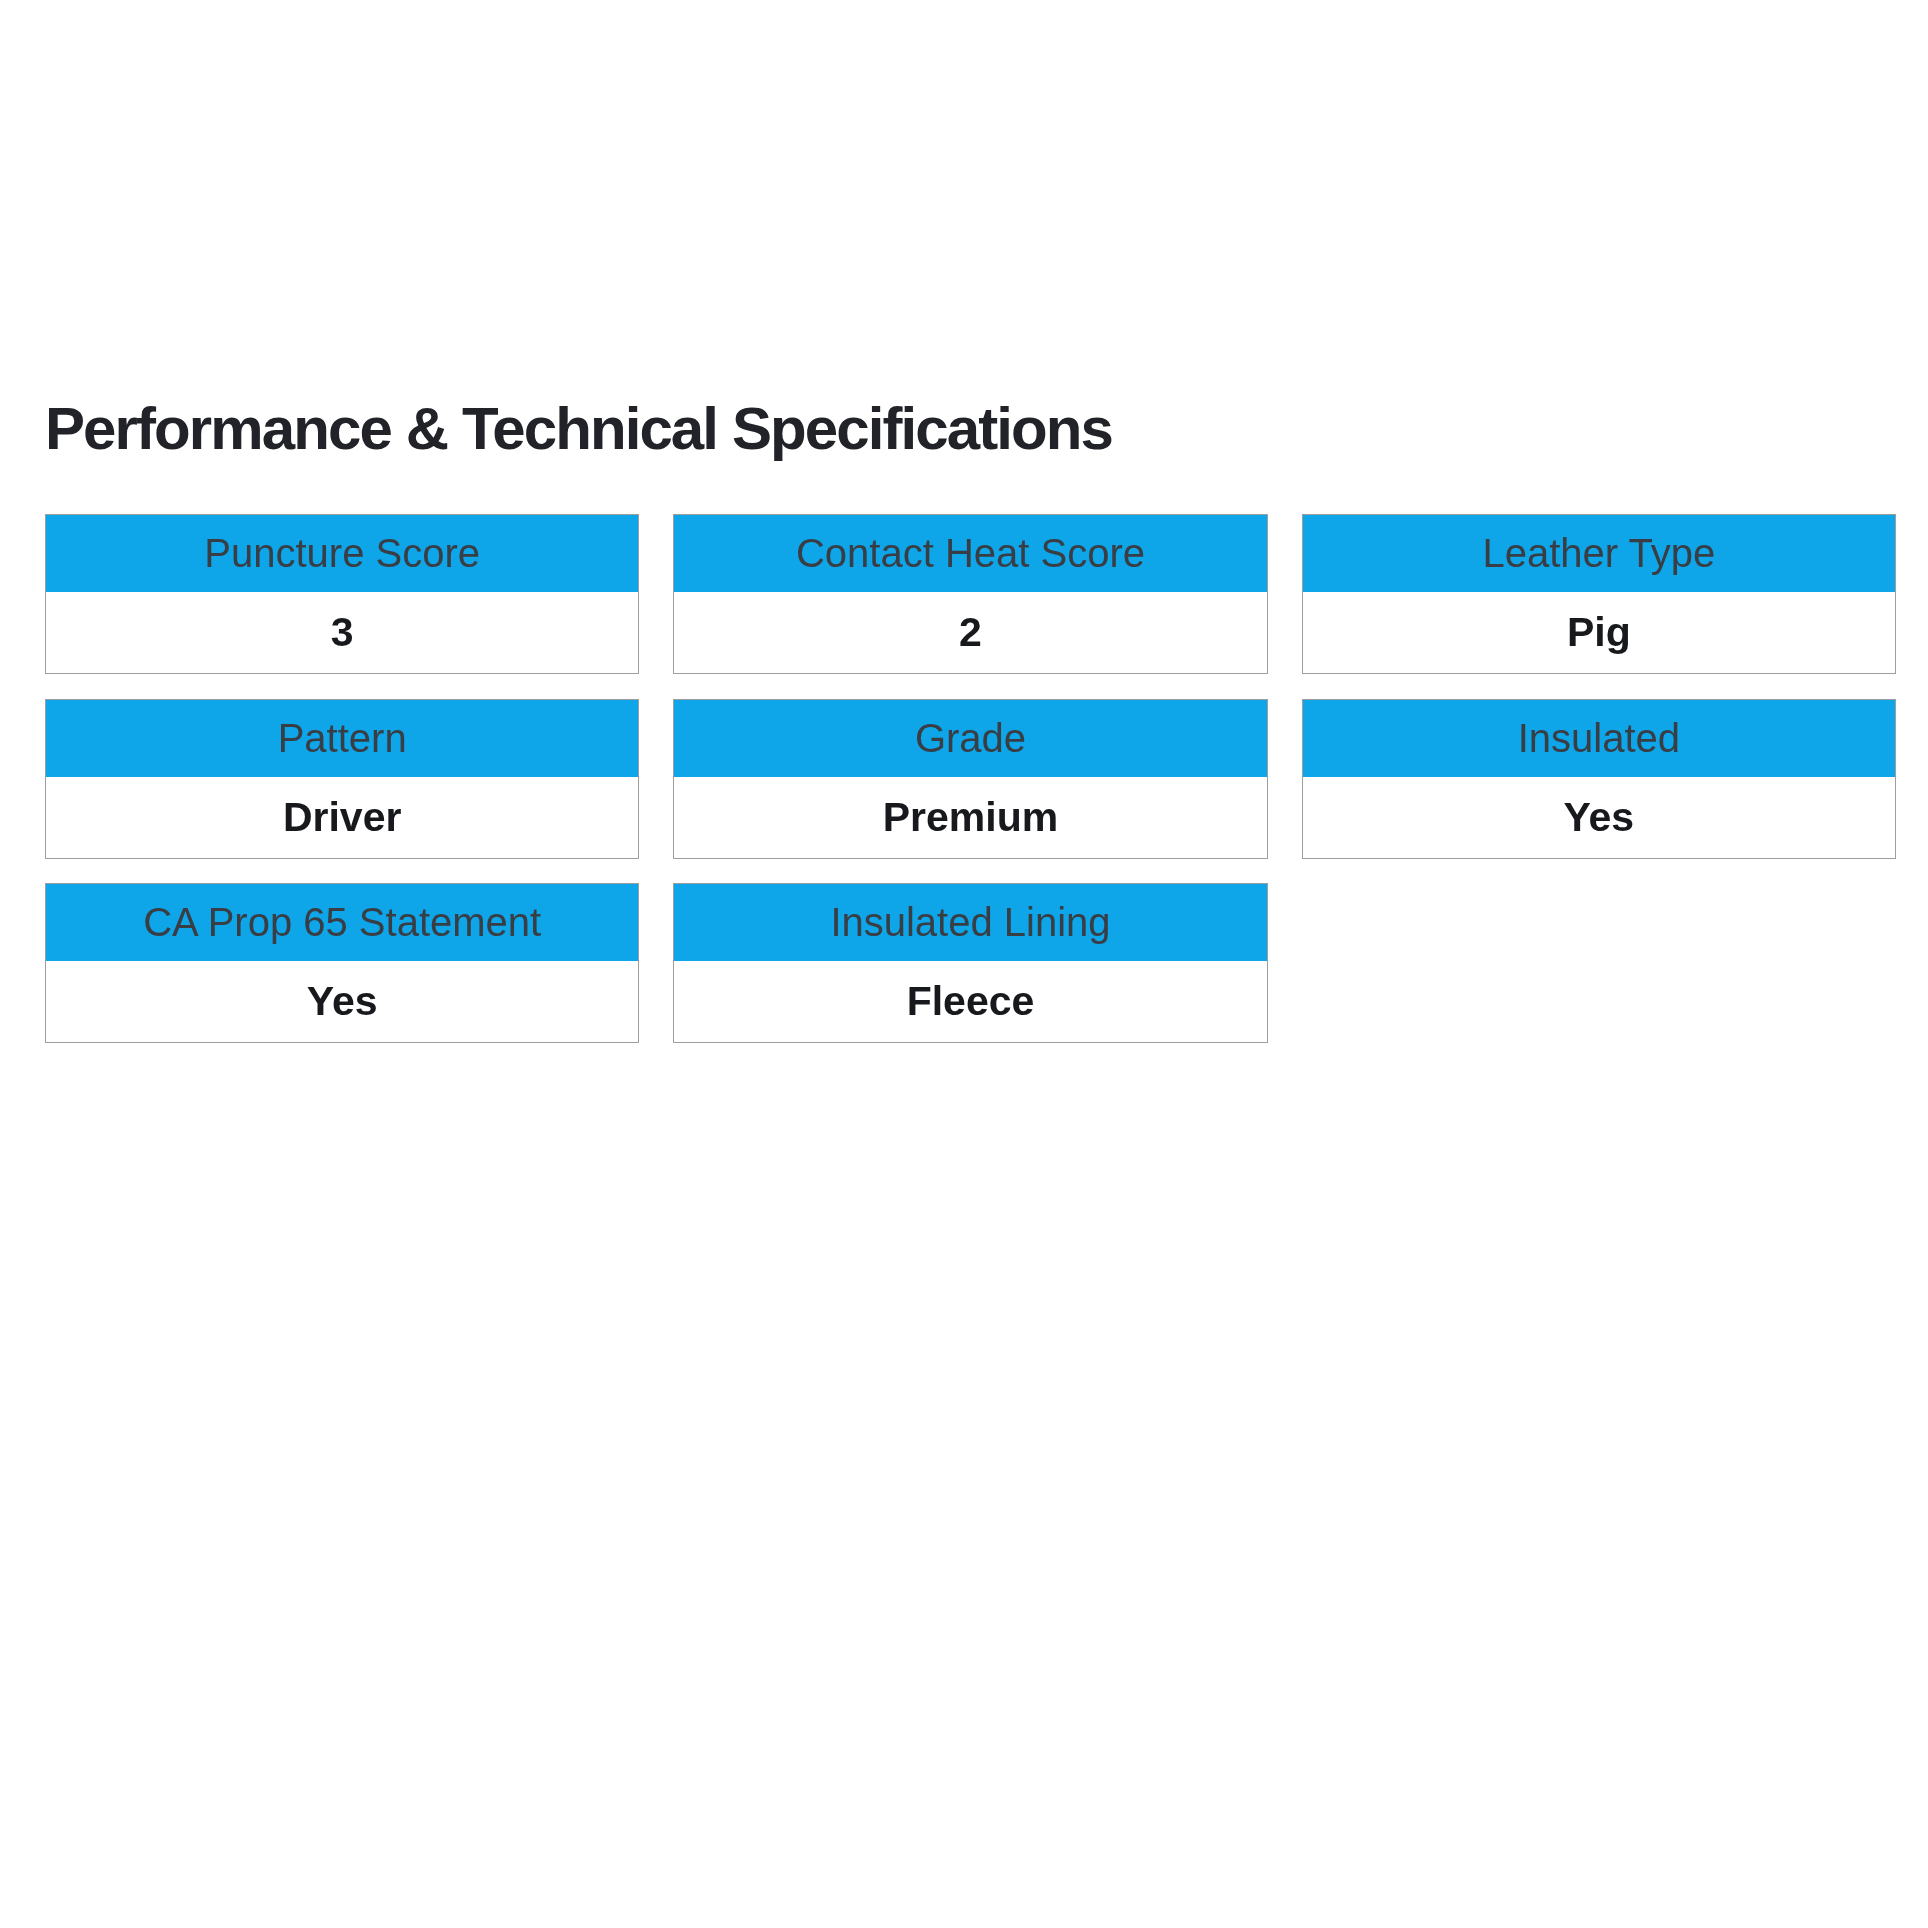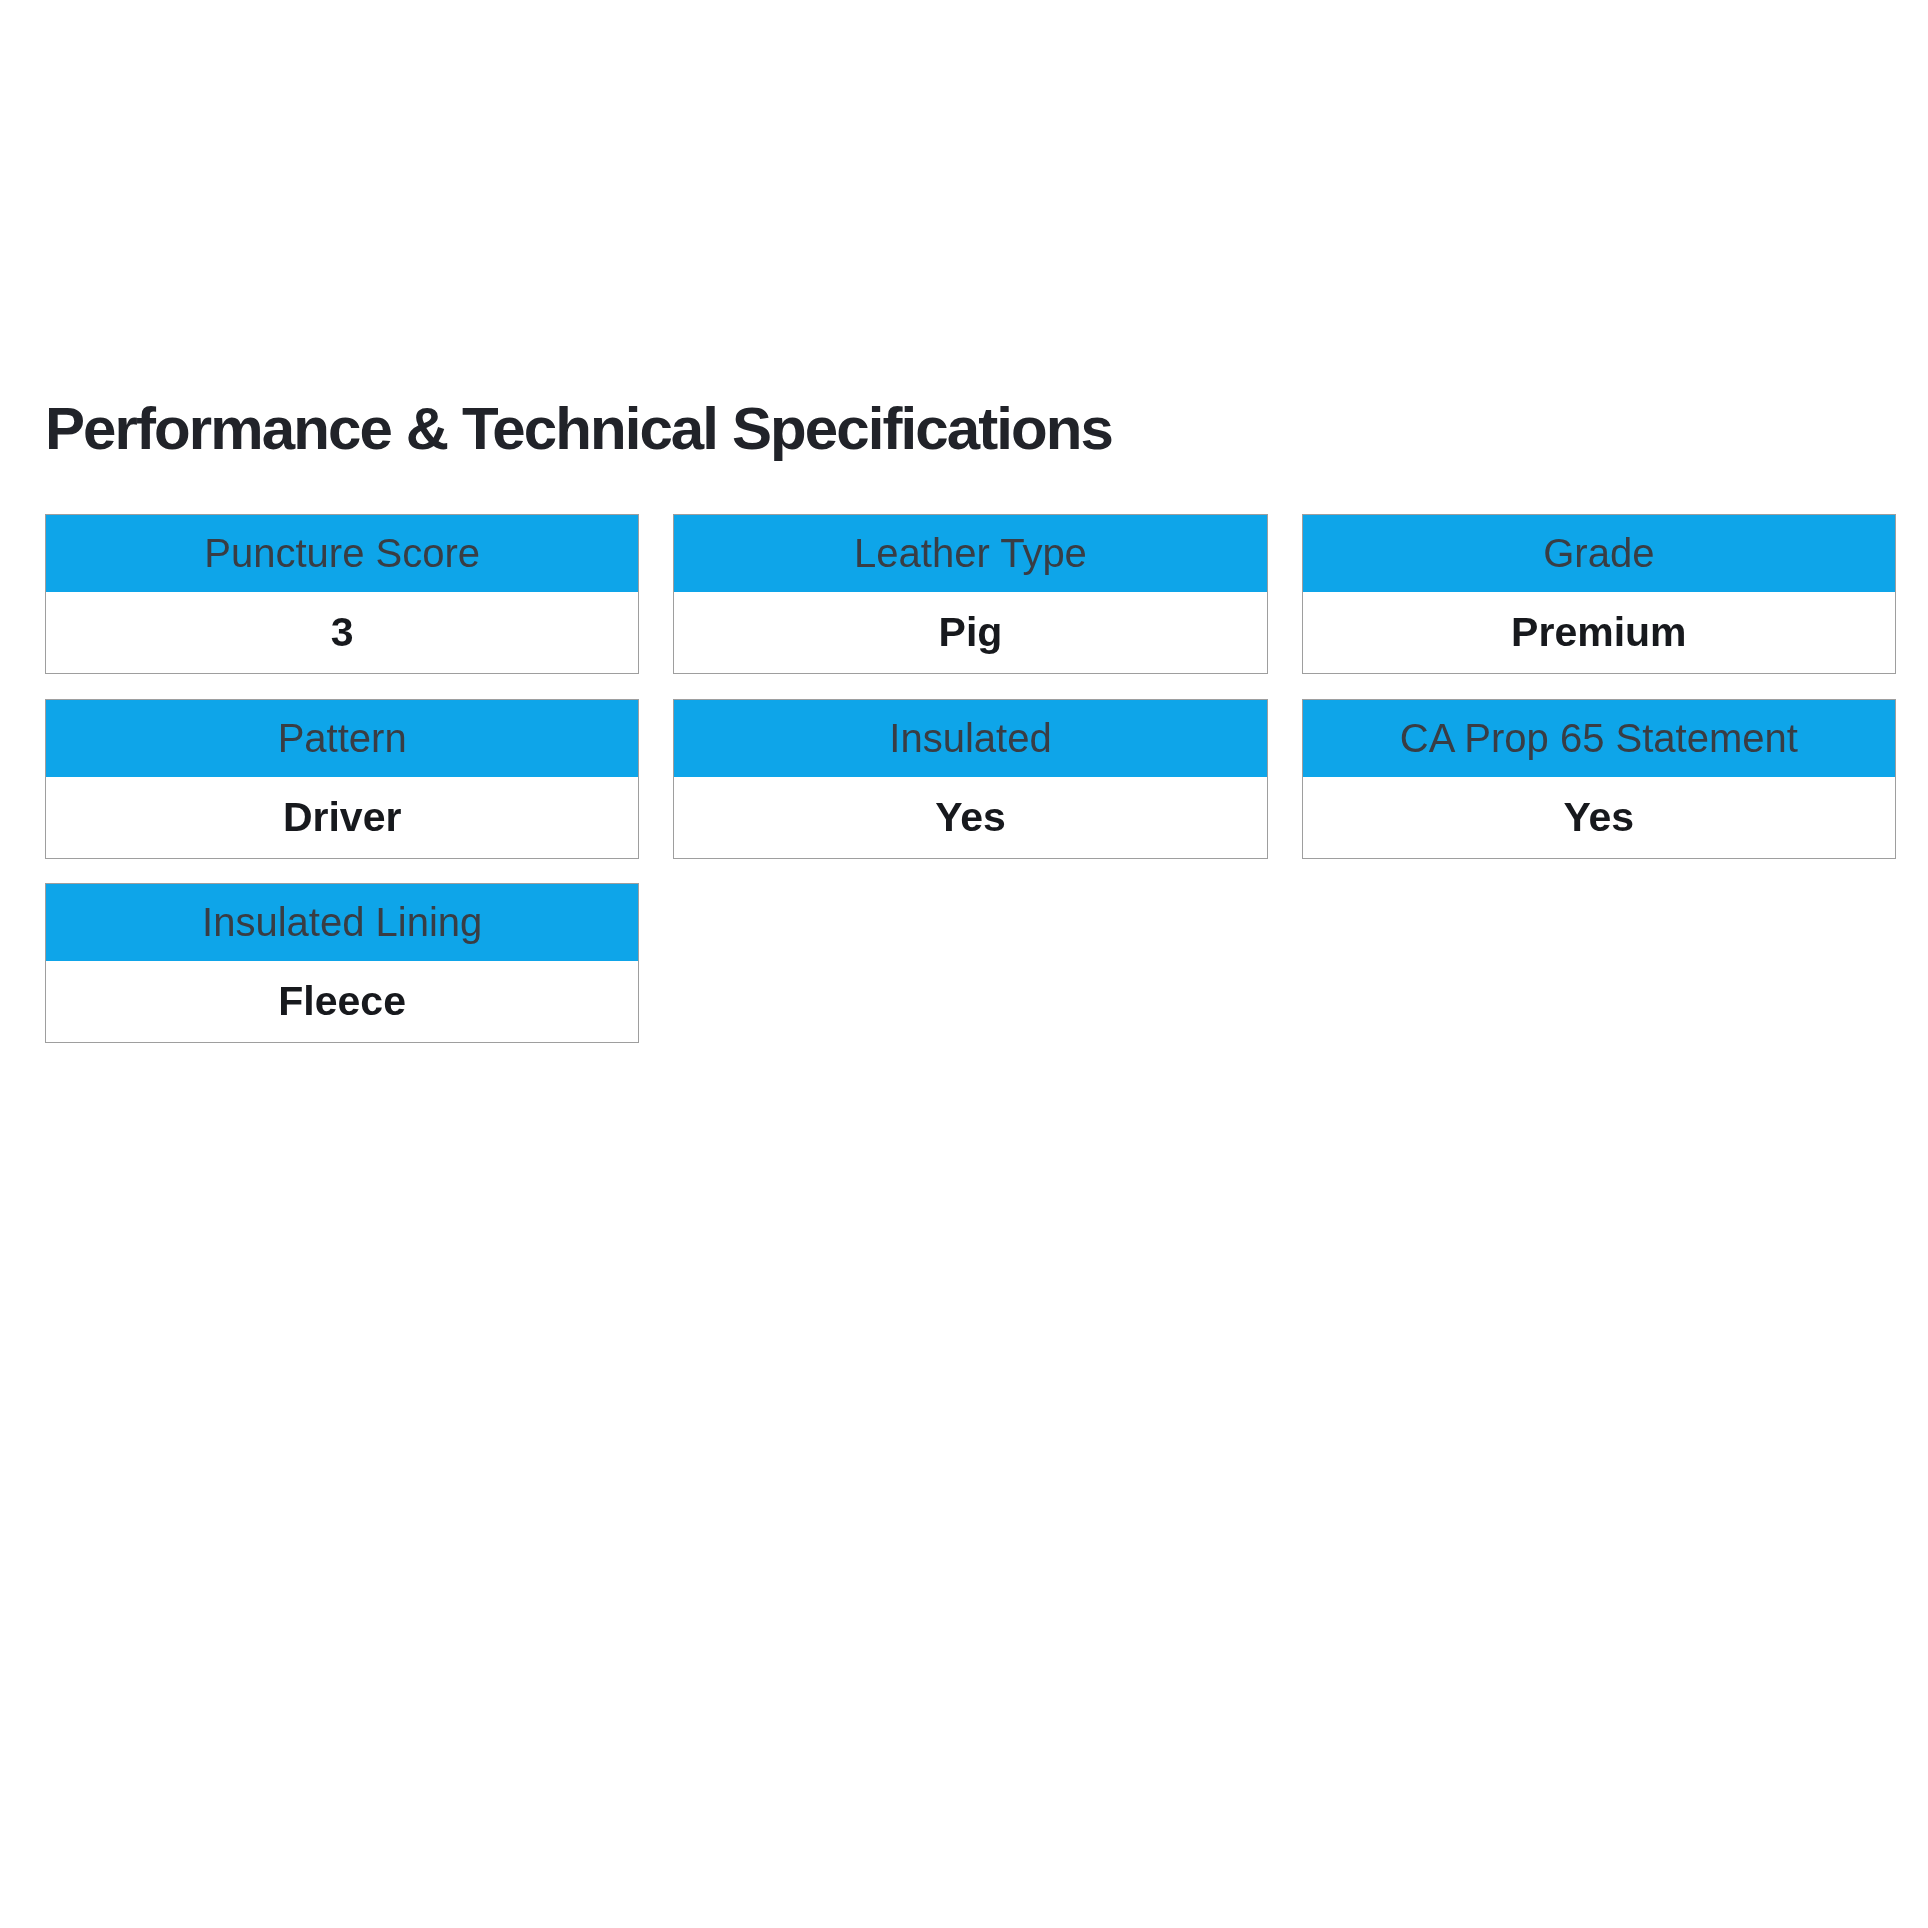--- a/index.html
+++ b/index.html
@@ -97,35 +97,39 @@
     <h1 class="section-title">Performance &amp; Technical Specifications</h1>
 
 
     <div class="specs-grid">
 
       <div class="spec-card">
         <div class="spec-label">Puncture Score</div>
         <div class="spec-value">3</div>
       </div>
 
+      <div class="spec-card">
+        <div class="spec-label">Contact Heat Score</div>
+        <div class="spec-value">2</div>
+      </div>
 
       <div class="spec-card">
         <div class="spec-label">Leather Type</div>
         <div class="spec-value">Pig</div>
       </div>
 
 
       <div class="spec-card">
-        <div class="spec-label">Grade</div>
-        <div class="spec-value">Premium</div>
+        <div class="spec-label">Pattern</div>
+        <div class="spec-value">Driver</div>
       </div>
 
       <div class="spec-card">
-        <div class="spec-label">Pattern</div>
-        <div class="spec-value">Driver</div>
+        <div class="spec-label">Grade</div>
+        <div class="spec-value">Premium</div>
       </div>
 
       <div class="spec-card">
         <div class="spec-label">Insulated</div>
         <div class="spec-value">Yes</div>
       </div>
 
       <div class="spec-card">
         <div class="spec-label">CA Prop 65 Statement</div>
         <div class="spec-value">Yes</div>

